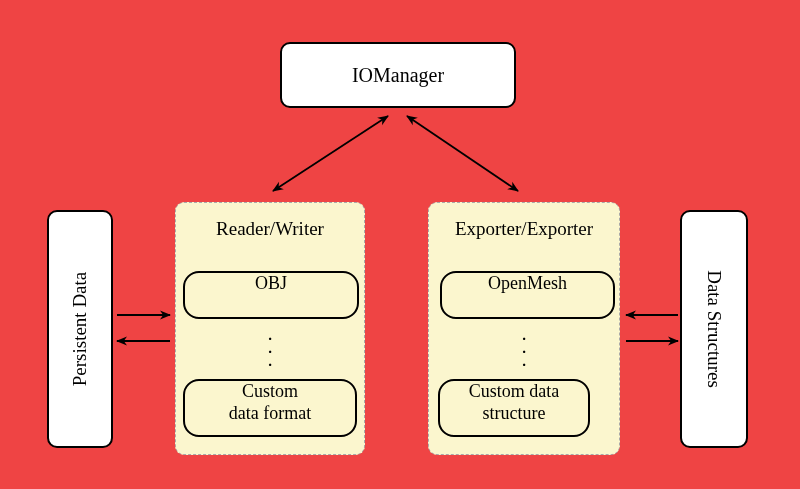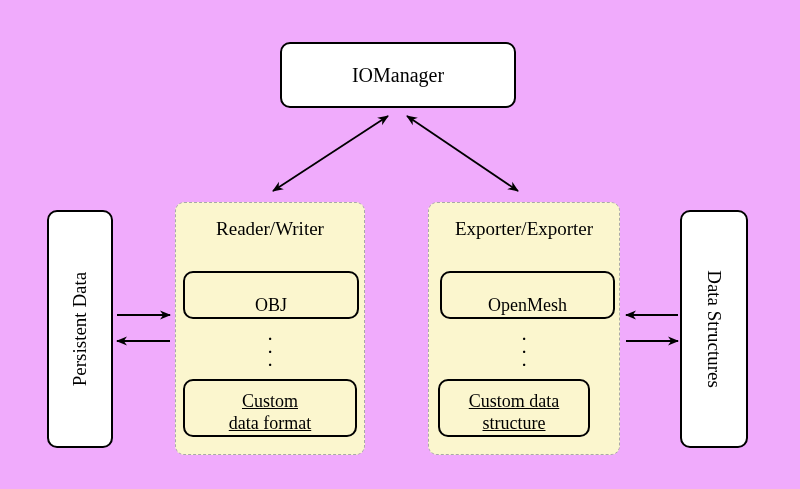--- a/index.html
+++ b/index.html
@@ -4,21 +4,21 @@
 <style>
   html, body {
     margin: 0;
     padding: 0;
     background: #ffffff;
   }
   .canvas {
     position: relative;
     width: 800px;
     height: 489px;
-    background: #f0abfc;
+    background: #ef4444;
     font-family: "Liberation Serif", "DejaVu Serif", serif;
     color: #000000;
     overflow: hidden;
   }
   .arrows-layer {
     position: absolute;
     left: 0; top: 0;
     width: 800px; height: 489px;
     pointer-events: none;
   }
@@ -55,31 +55,31 @@
     text-align: center;
     font-size: 19px;
     white-space: nowrap;
   }
   
   .inner-node {
     position: absolute;
     box-sizing: border-box;
     background: #FBF6CE;
     border: 2.6px solid #000000;
-    border-radius: 10px;
+    border-radius: 16px;
     display: flex;
     flex-direction: column;
     align-items: center;
-    justify-content: flex-end;
+    justify-content: flex-start;
     font-size: 18px;
     line-height: 1.22;
     text-align: center;
   }
   .inner-node--top    { left: 7px;  top: 68px;  width: 176px; height: 48px; }
-  .inner-node--bottom { left: 7px;  top: 176px; width: 174px; height: 58px; text-decoration: underline; }
+  .inner-node--bottom { left: 7px;  top: 176px; width: 174px; height: 58px; }
   .panel--right .inner-node--top    { left: 11px; width: 175px; }
   .panel--right .inner-node--bottom { left: 9px; width: 152px; }
   .vdots {
     position: absolute;
     left: 0; right: 0;
     top: 126px;
     text-align: center;
     font-size: 15px;
     line-height: 0.85;
     font-weight: bold;

